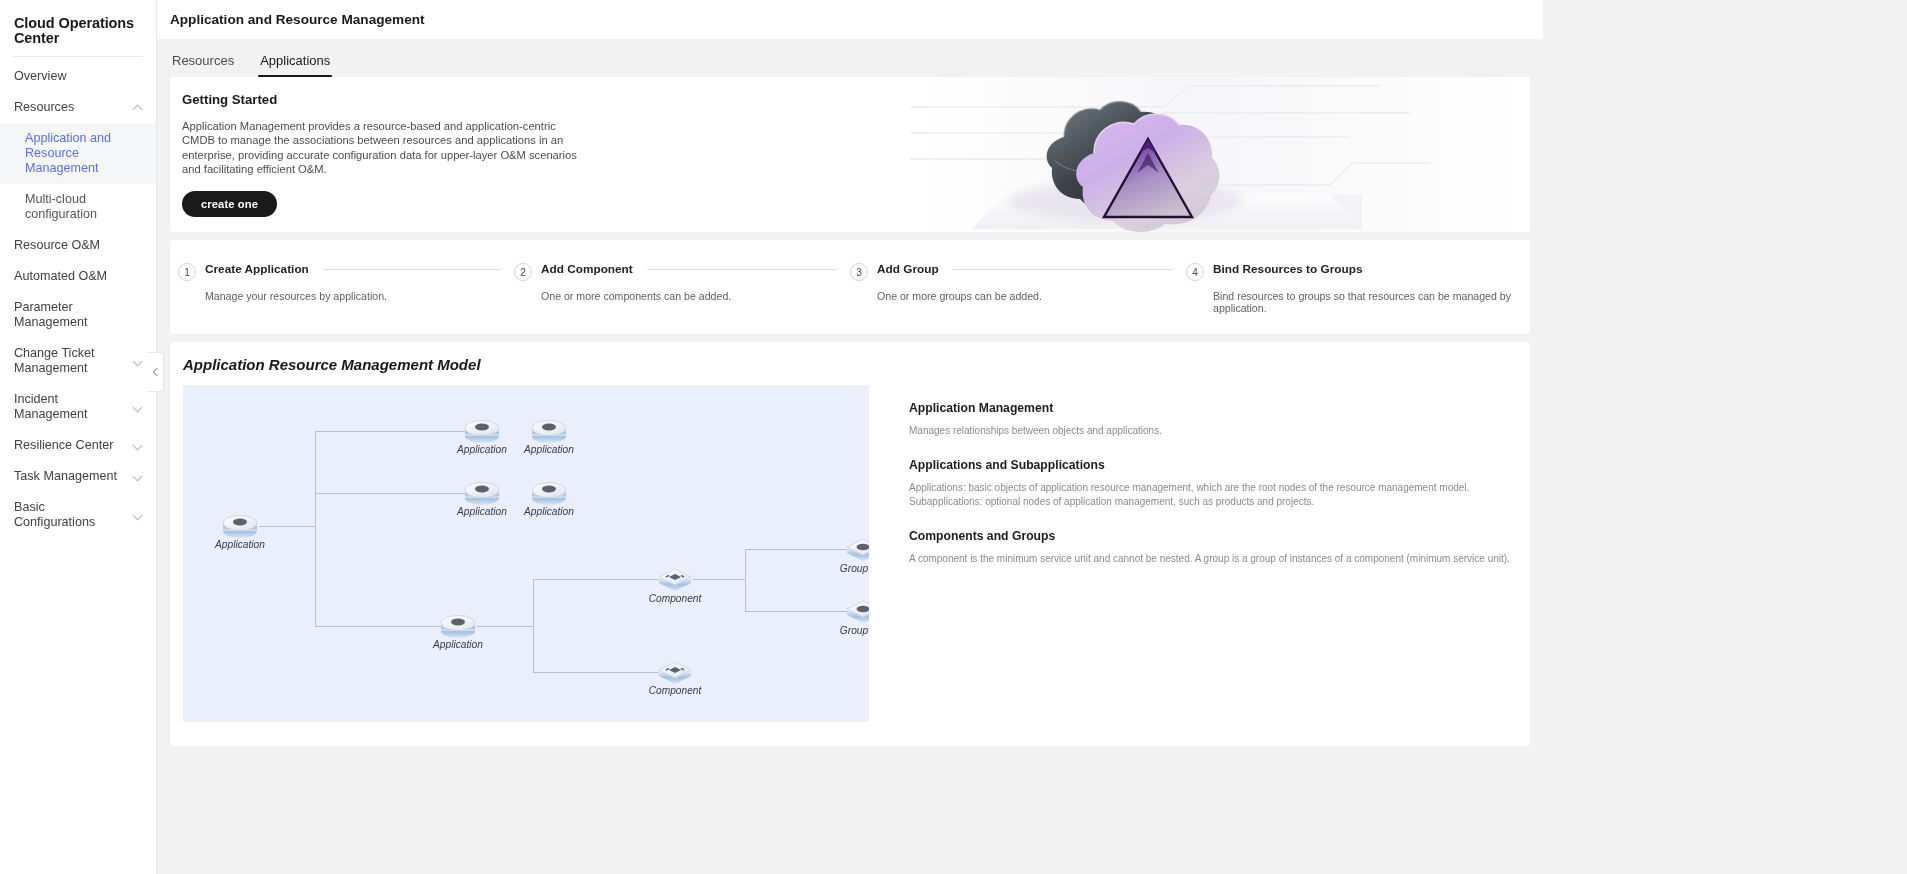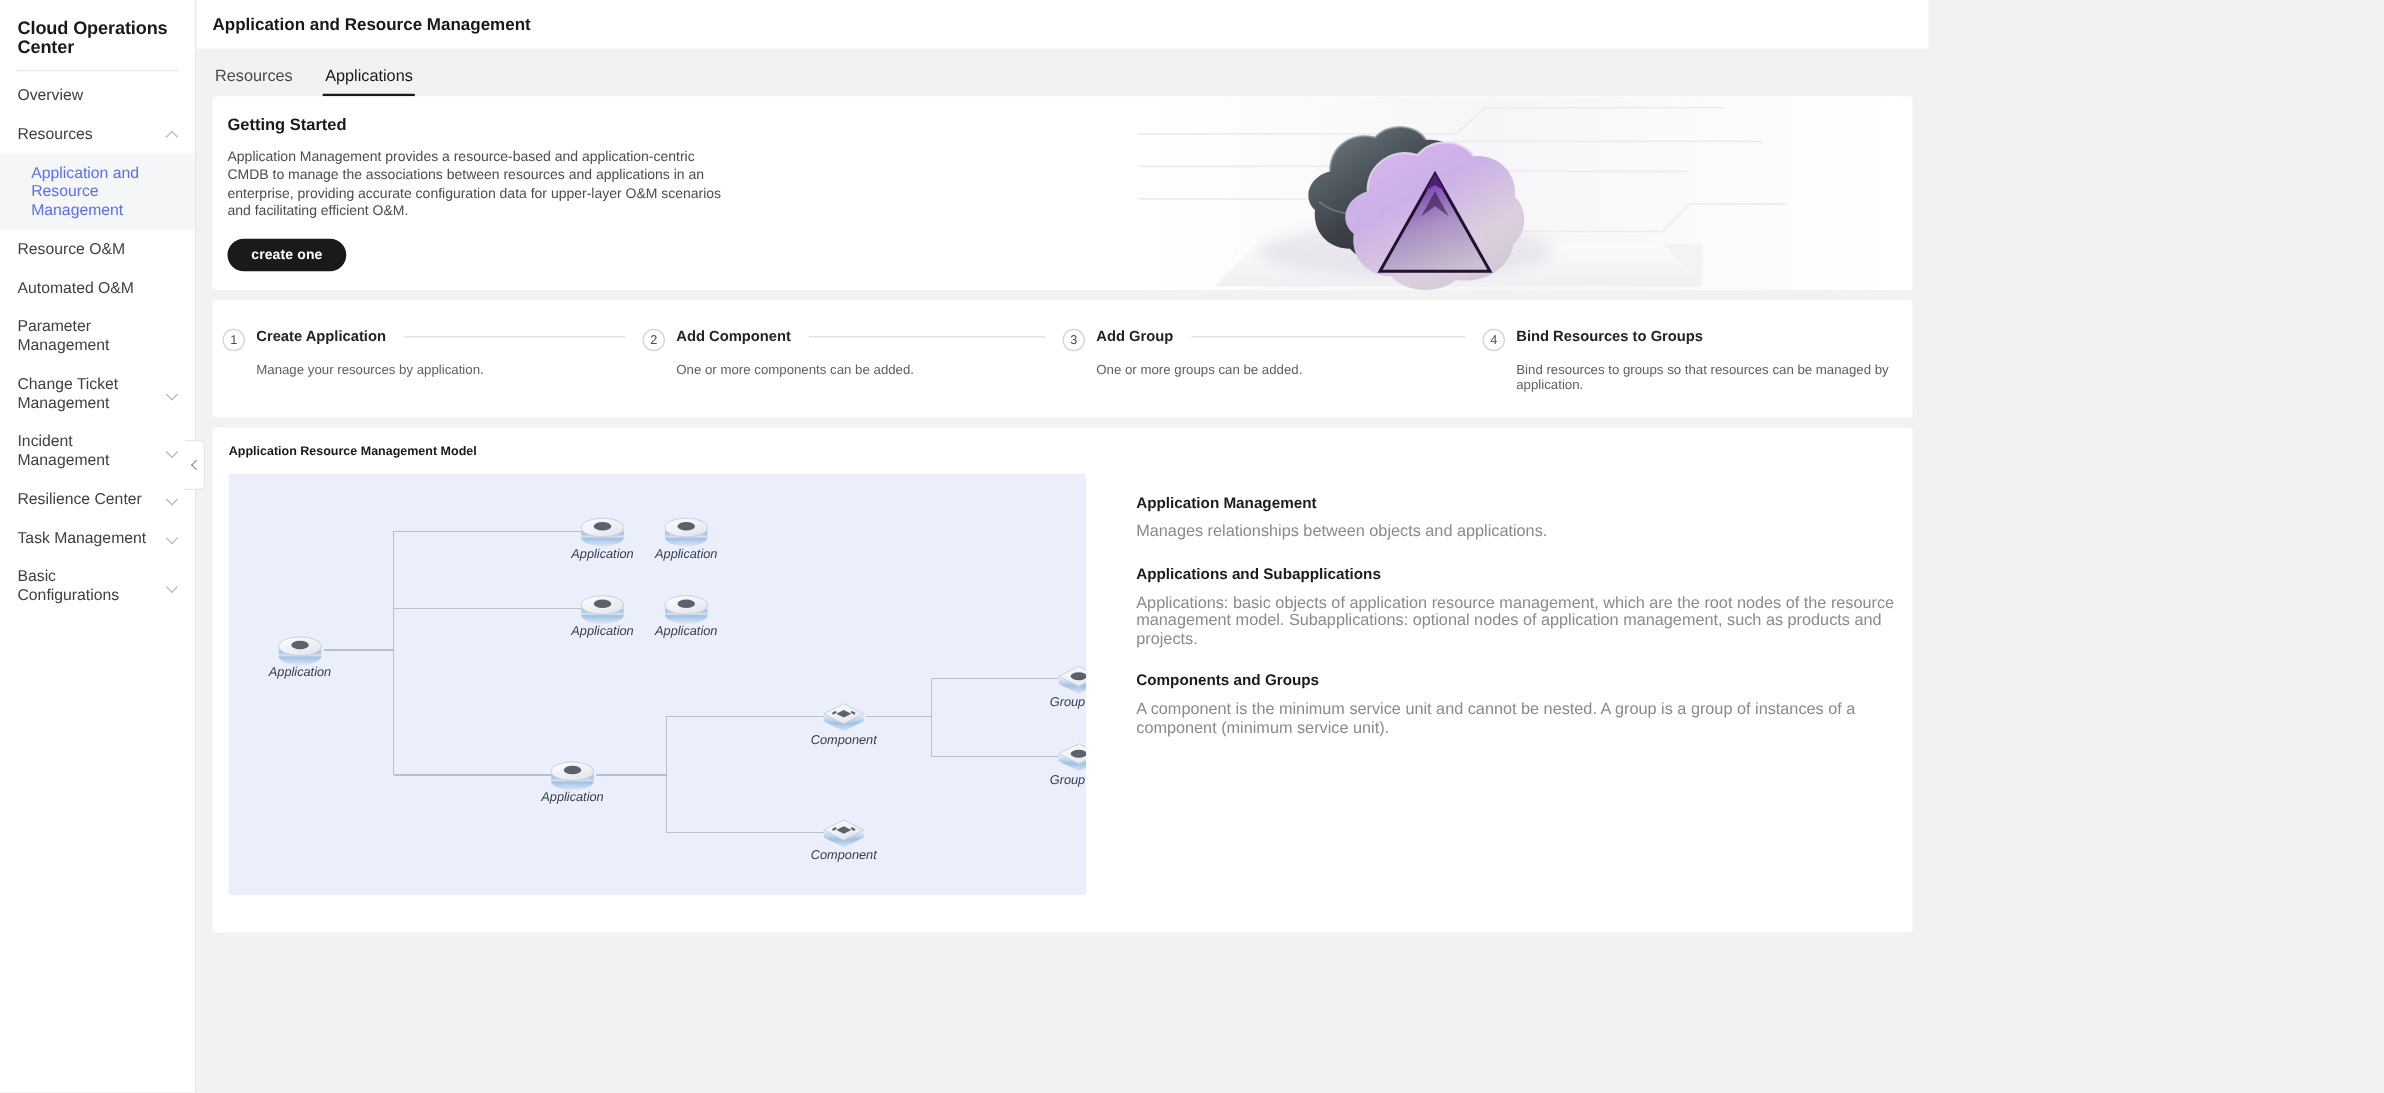--- a/index.html
+++ b/index.html
@@ -116,29 +116,29 @@
   }
   .step-body { padding-left: 9px; flex: 1 1 auto; }
   .step-head { display:flex; align-items:center; }
   .step-title { font-size: 11.8px; font-weight: bold; color:#232323; white-space: nowrap; }
   .step-line { flex:1 1 auto; height:1px; background:#dcdcdc; margin: 0 14px 0 14px; min-width: 10px; }
   .step-desc { font-size: 10.6px; color:#5e5e5e; margin-top: 14px; }
   .step:last-child .step-line { display: none; }
 
   
   .model { padding: 14px 13px 0 13px; height: 404px; }
-  .model-title { font-size: 10px; font-weight: bold; color:#191919; margin: 0 0 12px 0; }
+  .model-title { font-size: 15px; font-weight: bold; color:#191919; margin: 0 0 12px 0; font-style: italic; }
   .model-body { display: flex; gap: 13px; }
   .diagram {
     width: 686px; flex: 0 0 686px; height: 337px;
     background:#eaeffb; border-radius: 2px; position: relative; overflow: hidden;
   }
   .info { flex: 1 1 auto; background: #ffffff; padding: 16px 0 0 27px; }
   .info h4 { margin: 0 0 9px 0; font-size: 12.2px; font-weight: bold; color:#1c1c1c; }
-  .info p { margin: 0 0 19px 0; font-size: 13px; color:#8a8a8a; line-height: 14.5px; max-width: 625px; }
+  .info p { margin: 0 0 19px 0; font-size: 10px; color:#8a8a8a; line-height: 14.5px; max-width: 625px; }
 
   .node-label {
     position: absolute; font-size: 10.2px; color:#3a3a4a;
     text-align: center; transform: translateX(-50%); white-space: nowrap; font-style: italic;
   }
 </style>
 </head>
 <body>
 
 <div class="app">
@@ -155,20 +155,23 @@
 
       <div class="nav-item">
         <span class="lbl">Resources</span>
         <span class="chev up"></span>
       </div>
 
       <div class="nav-item sub active">
         <span class="lbl">Application and Resource Management</span>
       </div>
 
+      <div class="nav-item sub">
+        <span class="lbl">Multi-cloud configuration</span>
+      </div>
 
       <div class="nav-item">
         <span class="lbl">Resource O&amp;M</span>
       </div>
 
       <div class="nav-item">
         <span class="lbl">Automated O&amp;M</span>
       </div>
 
       <div class="nav-item">

